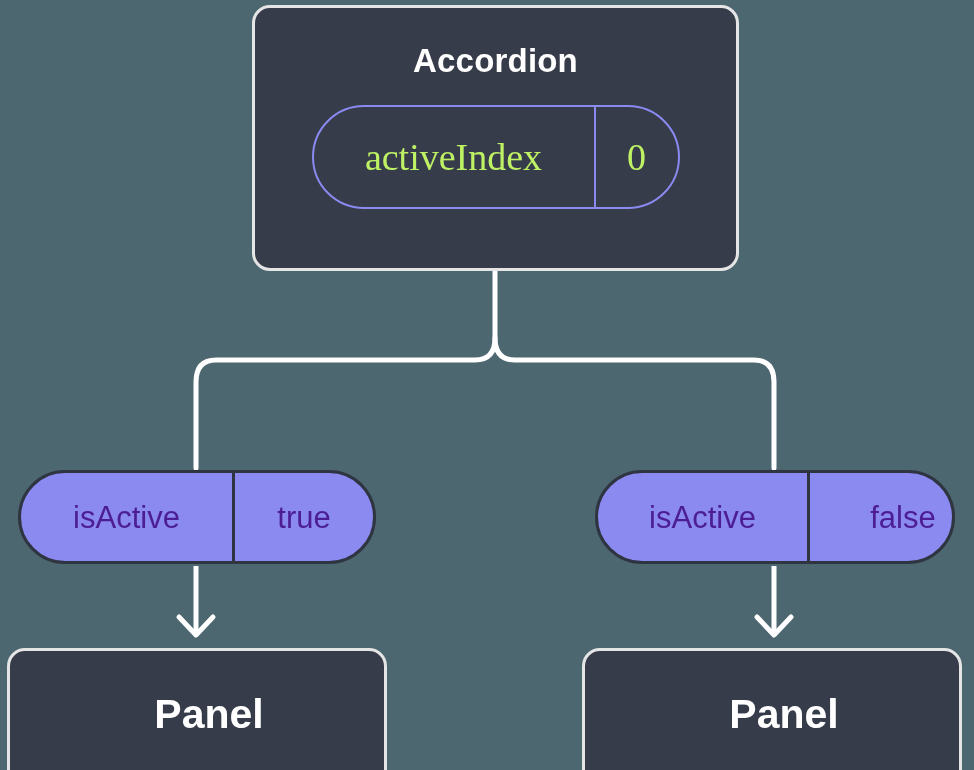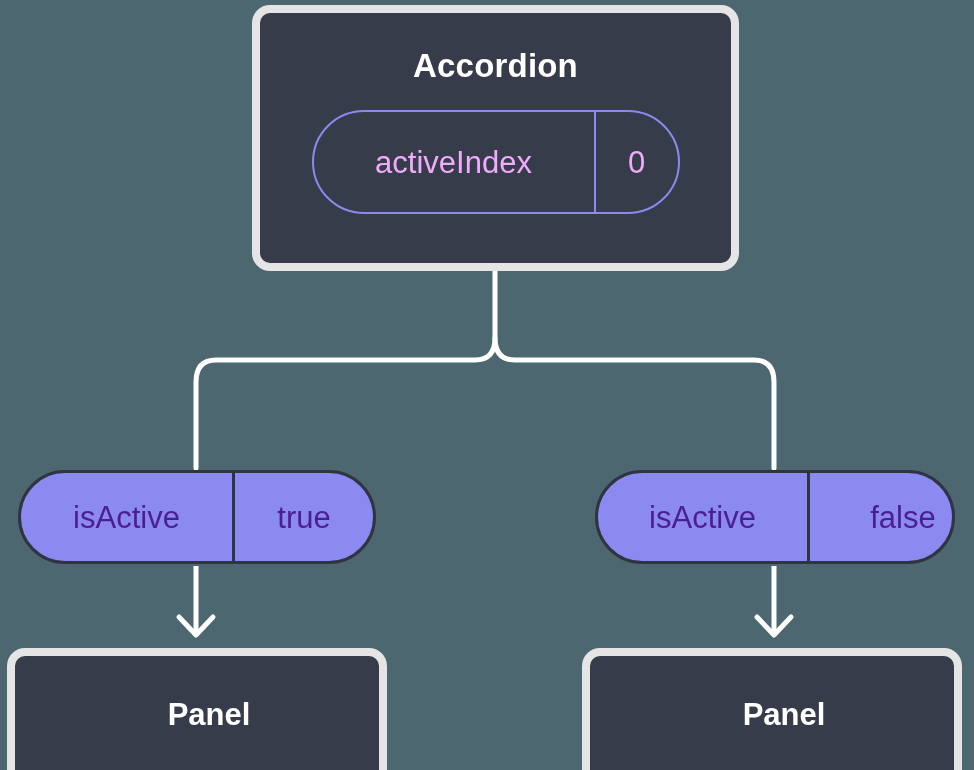--- a/index.html
+++ b/index.html
@@ -24,21 +24,21 @@
     width: 974px;
     height: 770px;
     pointer-events: none;
   }
 
   
   .node-box {
     position: absolute;
     box-sizing: border-box;
     background: #373c4b;
-    border: 8px solid #e5e5e5;
+    border: 3px solid #e5e5e5;
     border-radius: 18px;
     display: flex;
     align-items: center;
     justify-content: center;
   }
   .node-title {
     color: #ffffff;
     font-size: 33px;
     font-weight: 700;
     letter-spacing: 0.2px;
@@ -67,21 +67,21 @@
     height: 140px;
   }
   #panel-right {
     left: 582px;
     top: 648px;
     width: 380px;
     height: 140px;
   }
   .panel-label {
     color: #ffffff;
-    font-size: 31px;
+    font-size: 41px;
     font-weight: 700;
     line-height: 1;
     margin-top: -8px;
     margin-left: 24px;
   }
 
   
   .pill {
     position: absolute;
     box-sizing: border-box;
@@ -98,22 +98,23 @@
     white-space: nowrap;
   }
 
   
   .pill.outlined {
     border: 2px solid #8a8af0;
     background: transparent;
   }
   .pill.outlined .pill-key,
   .pill.outlined .pill-val {
-    color: #f0abfc;
-    font-size: 31px;
+    color: #bef264;
+    font-size: 38px;
+    font-family: Liberation Serif, serif;
   }
   .pill.outlined .pill-val {
     border-left: 2px solid #8a8af0;
   }
 
   
   .pill.filled {
     background: #8a8af0;
     border: 3px solid #2e3440;
   }

